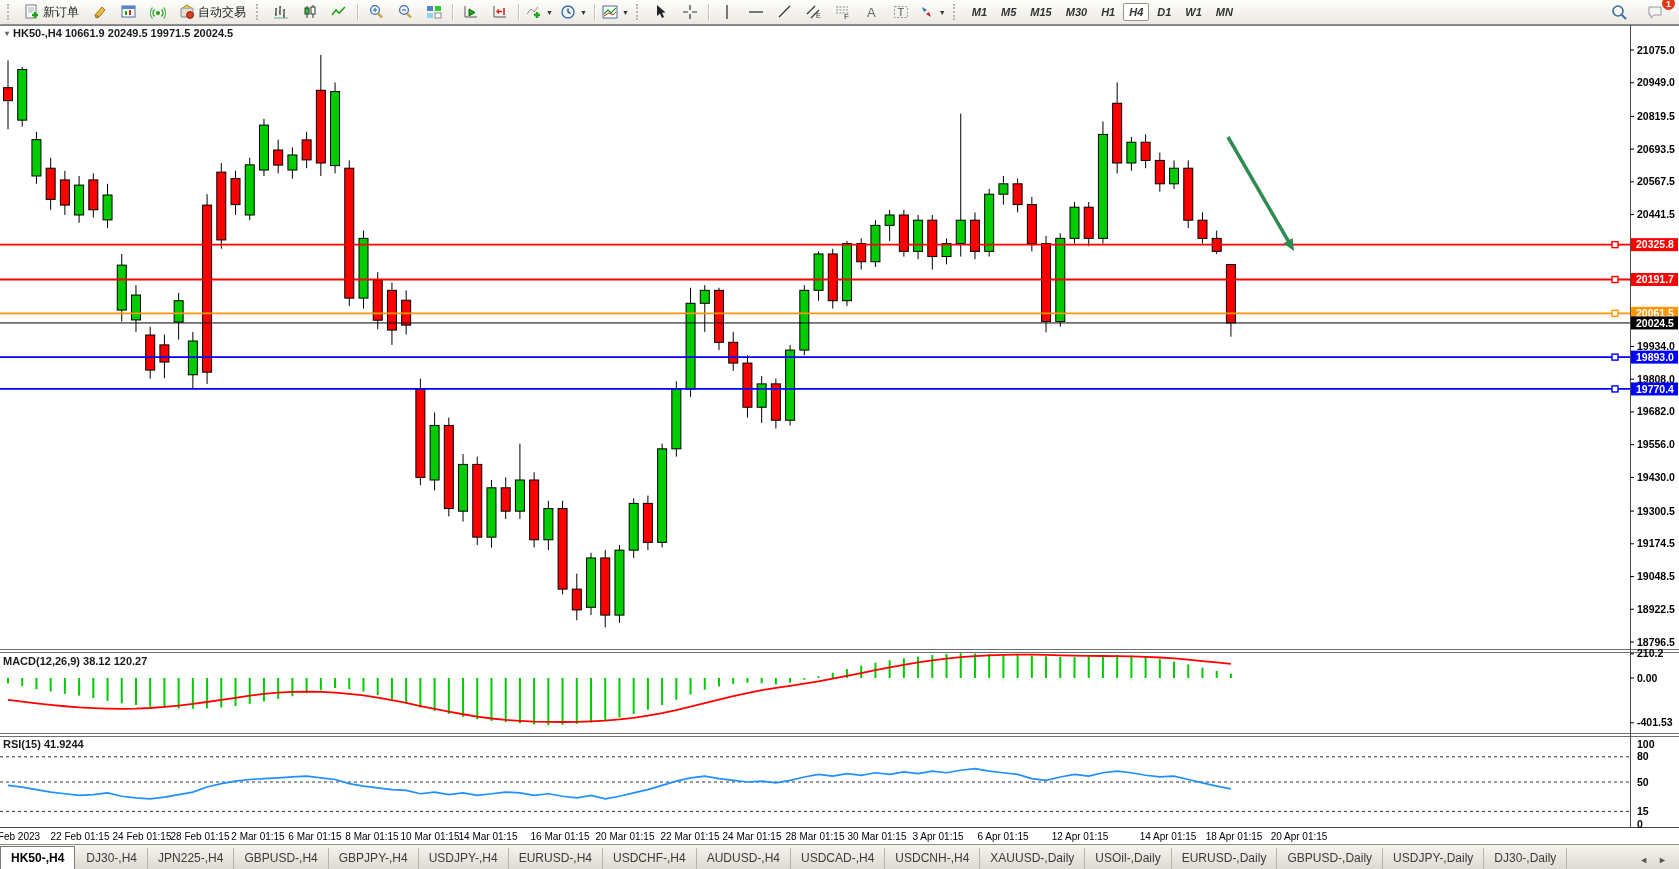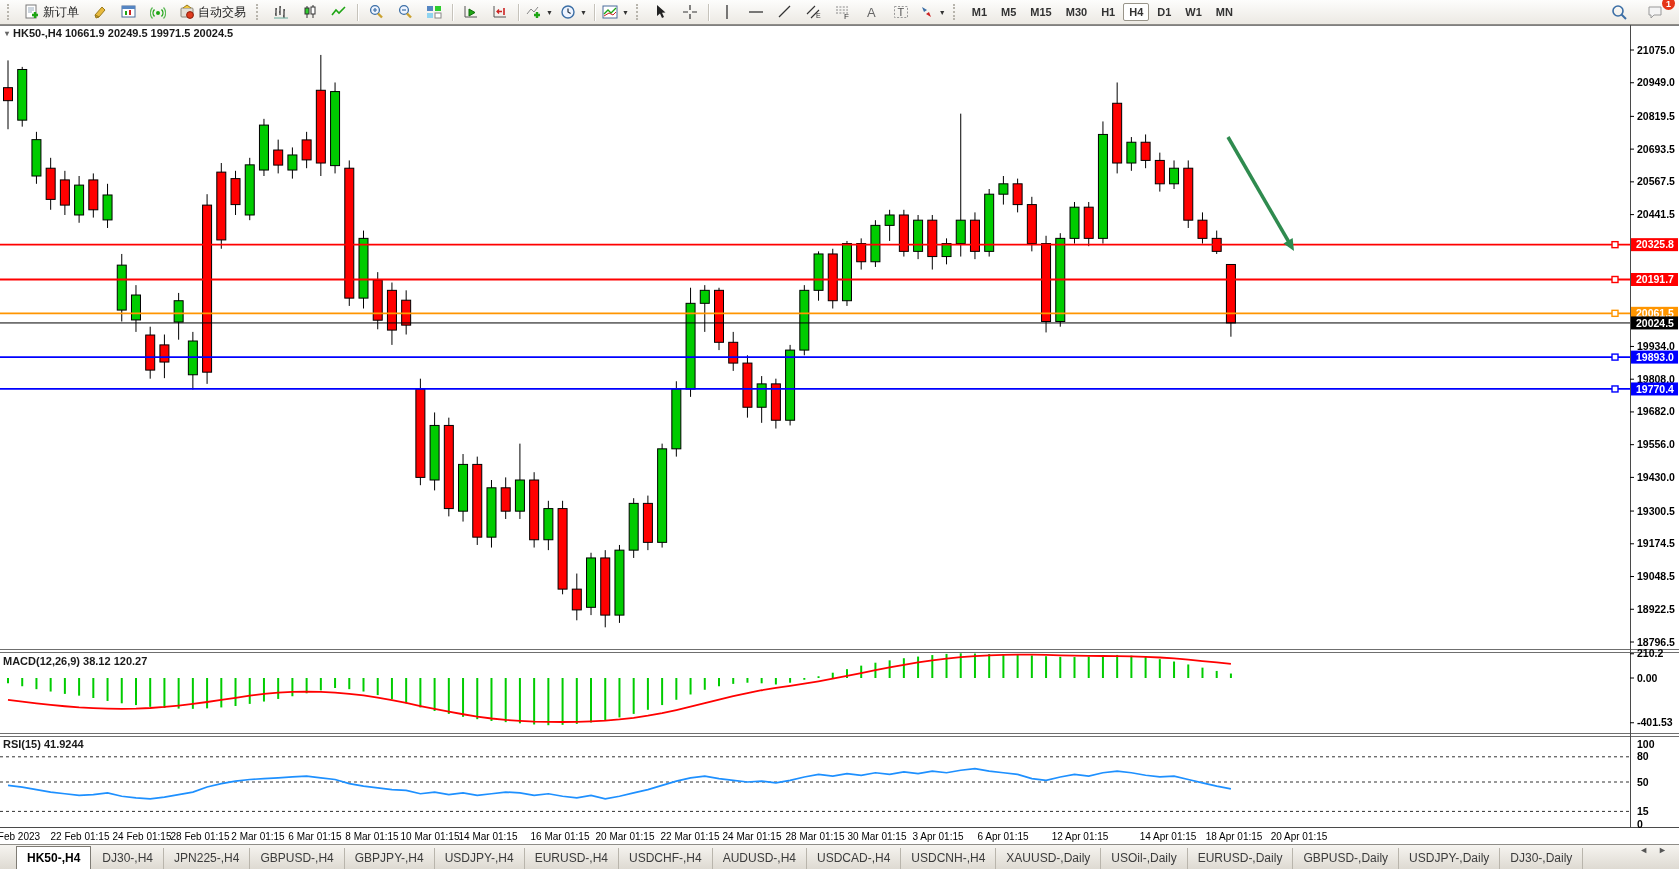--- a/index.html
+++ b/index.html
@@ -7,35 +7,35 @@
           font-family:"Liberation Sans",sans-serif;overflow:hidden;border:0;}
   
   .toolbar{position:absolute;top:0;left:0;right:0;height:24px;display:flex;align-items:center;
            background:linear-gradient(#fdfdfc,#ece9e3);border-bottom:1px solid #8f8d88;padding:0 4px;gap:1px;}
   .grip{width:5px;height:16px;border-left:2px dotted #b8b5ad;margin:0 3px;}
   .sep{width:1px;height:17px;background:#c6c3bb;box-shadow:1px 0 0 #fff;margin:0 3px;}
   .tbtn{height:20px;min-width:22px;display:flex;align-items:center;justify-content:center;
         gap:3px;padding:0 2px;border:1px solid transparent;border-radius:2px;cursor:default;}
   .tbtn.txt{padding:0 5px;font-size:12px;color:#222;}
   .caret{font-size:7px;color:#333;line-height:1;margin-left:1px;}
-  .tf-group{display:flex;align-items:center;gap:2px;margin-left:2px;}
+  .tf-group{display:flex;align-items:center;gap:2px;margin-left:2px;font-style:italic;}
   .tf{font-size:11px;font-weight:bold;color:#333;padding:2px 5px;border:1px solid transparent;border-radius:2px;}
   .tf.active{background:#fff;border:1px solid #989489;}
   .toolbar-right{margin-left:auto;display:flex;align-items:center;gap:8px;padding-right:6px;}
   .badge{position:absolute;top:-5px;right:-7px;background:#e53517;color:#fff;border-radius:50%;
          width:13px;height:13px;font-size:9px;font-weight:bold;display:flex;align-items:center;justify-content:center;}
   .chat-wrap{position:relative;}
   
   .chart-title{position:absolute;top:27px;left:5px;font-size:11px;font-weight:bold;color:#1a1a1a;
                display:flex;align-items:center;gap:4px;z-index:5;}
   .chart-title .tri{font-size:8px;color:#666;}
   #chart-svg{position:absolute;top:25px;left:0;}
   
   .tabbar{position:absolute;left:0;right:0;bottom:0;height:24px;background:linear-gradient(#f6f4f0,#dedad2);
-          border-top:1px solid #8f8d88;display:flex;padding-left:16px;font-size:12px;}
+          border-top:1px solid #8f8d88;display:flex;align-items:flex-end;padding-left:0;font-size:12px;}
   .tab{padding:3px 10px 4px 10px;color:#3c3c3c;border-right:1px solid #b9b5ac;white-space:nowrap;cursor:default;}
   .tab.active{background:#fff;border:1px solid #7e7b74;border-bottom:none;border-right:1px solid #7e7b74;
               font-weight:bold;color:#000;padding-top:4px;margin-right:1px;}
   .tab-nav{margin-left:auto;display:flex;gap:10px;padding:0 12px 4px 0;color:#555;font-size:9px;}
 </style>
 </head>
 <body>
 
 <div class="window">
 

